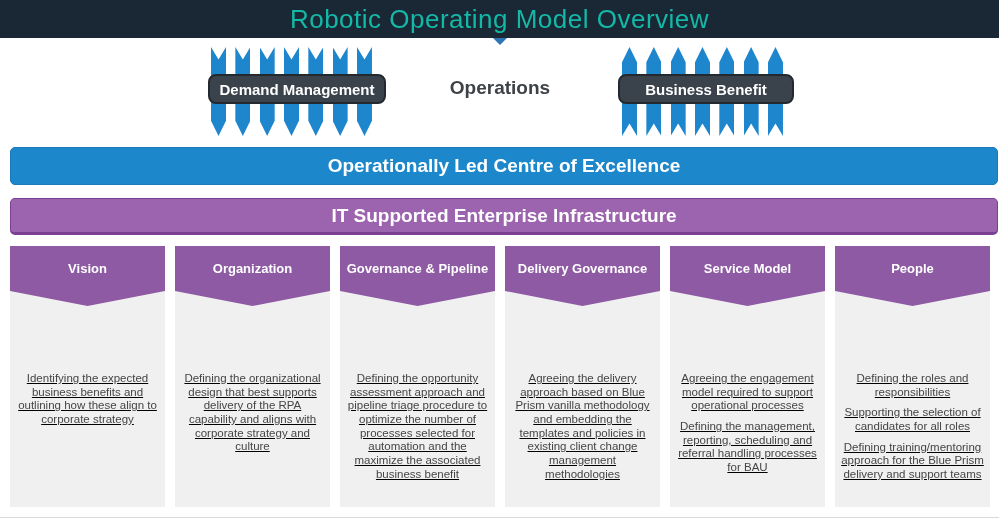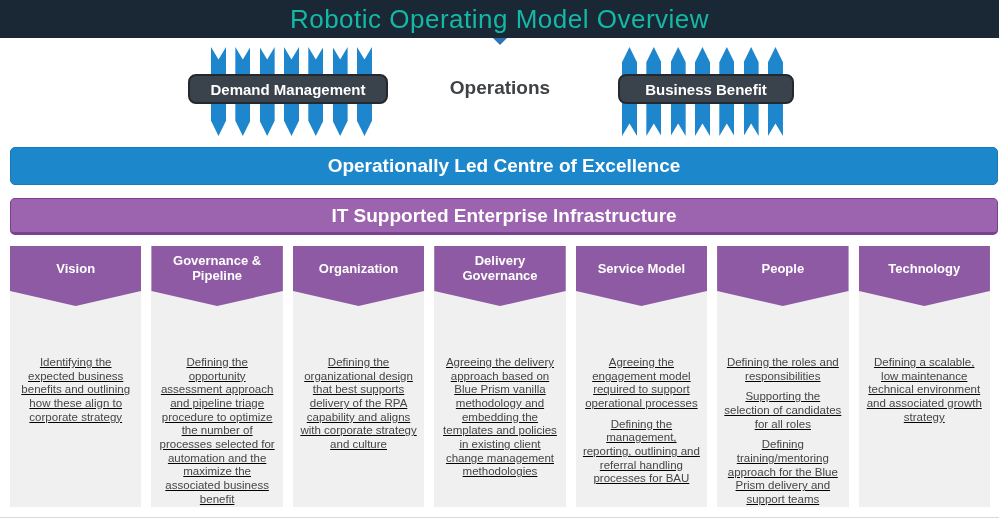--- a/index.html
+++ b/index.html
@@ -43,21 +43,21 @@
   }
   .pill{
     position:absolute;top:74px;height:30px;box-sizing:border-box;
     background:var(--label-bg,#3a424b);
     border:2px solid var(--label-border,#24292f);
     border-radius:8px;
     color:#ffffff;font-size:15px;font-weight:bold;
     display:flex;align-items:center;justify-content:center;
     z-index:2;white-space:nowrap;
   }
-  .pill.left{left:188px;width:200px;}
+  .pill.left{left:208px;width:178px;}
   .pill.right{left:618px;width:176px;text-align:right;}
   .operations{
     position:absolute;left:420px;top:77px;width:160px;
     text-align:center;font-size:19px;font-weight:bold;color:#3e4247;
   }
   
   .banner{
     position:absolute;left:10px;right:1px;height:38px;box-sizing:border-box;
     border-radius:5px;
     display:flex;align-items:center;justify-content:center;
@@ -89,23 +89,23 @@
     background:var(--pillar-purple,#8d5aa3);
     clip-path:polygon(0 0,100% 0,100% 75%,50% 100%,0 75%);
     z-index:1;
   }
   .col-head-text{
     display:flex;align-items:center;justify-content:center;text-align:center;
     height:46px;padding:0 4px;
     color:#ffffff;font-size:13px;font-weight:bold;line-height:1.15;
   }
   .col-body{
-    position:relative;padding:110px 6px 0;z-index:0;
+    position:relative;padding:88px 6px 0;z-index:0;
     text-align:center;color:var(--body-text,#454545);
-    font-size:11.5px;line-height:1.19;
+    font-size:11.5px;line-height:1.19;margin-top:38px;
   }
   .col-body p{margin:0 0 7px;}
 </style>
 </head>
 <body>
 
 <div class="slide" style="--titlebar-bg: #1a2735; --arrow-blue: #1e86cd; --label-bg: #3a424b; --label-border: #24292f; --banner-blue: #1d87cb; --banner-purple: #9c64ae; --banner-purple-border: #7c4093; --pillar-purple: #8d5aa3; --pillar-body-bg: #f0f0f0; --body-text: #454545;">
 
   <header class="titlebar">
     <h1>Robotic Operating Model Overview</h1>
@@ -144,68 +144,60 @@
     <div class="col-head">
       <span class="col-head-text">Vision</span>
     </div>
     <div class="col-body">
           <p>Identifying the expected business benefits and outlining how these align to corporate strategy</p>
         </div>
   </div>
 
   <div class="col">
     <div class="col-head">
+      <span class="col-head-text">Organization</span>
+    </div>
+    <div class="col-body">
+          <p>Defining the organizational design that best supports delivery of the RPA capability and aligns with corporate strategy and culture</p>
+        </div>
+  </div>
+
+  <div class="col">
+    <div class="col-head">
       <span class="col-head-text">Governance &amp; Pipeline</span>
     </div>
     <div class="col-body">
           <p>Defining the opportunity assessment approach and pipeline triage procedure to optimize the number of processes selected for automation and the maximize the associated business benefit</p>
         </div>
   </div>
 
   <div class="col">
     <div class="col-head">
-      <span class="col-head-text">Organization</span>
-    </div>
-    <div class="col-body">
-          <p>Defining the organizational design that best supports delivery of the RPA capability and aligns with corporate strategy and culture</p>
-        </div>
-  </div>
-
-  <div class="col">
-    <div class="col-head">
       <span class="col-head-text">Delivery Governance</span>
     </div>
     <div class="col-body">
           <p>Agreeing the delivery approach based on Blue Prism vanilla methodology and embedding the templates and policies in existing client change management methodologies</p>
         </div>
   </div>
 
   <div class="col">
     <div class="col-head">
       <span class="col-head-text">Service Model</span>
     </div>
     <div class="col-body">
           <p>Agreeing the engagement model required to support operational processes</p>
-          <p>Defining the management, reporting, outlining and referral handling processes for BAU</p>
+          <p>Defining the management, reporting, scheduling and referral handling processes for BAU</p>
         </div>
   </div>
 
   <div class="col">
     <div class="col-head">
       <span class="col-head-text">People</span>
     </div>
     <div class="col-body">
           <p>Defining the roles and responsibilities</p>
           <p>Supporting the selection of candidates for all roles</p>
           <p>Defining training/mentoring approach for the Blue Prism delivery and support teams</p>
         </div>
   </div>
 
-  <div class="col">
-    <div class="col-head">
-      <span class="col-head-text">Technology</span>
-    </div>
-    <div class="col-body">
-          <p>Defining a scalable, low maintenance technical environment and associated growth strategy</p>
-        </div>
-  </div>
 </div>
 </div>
 
 </body></html>

